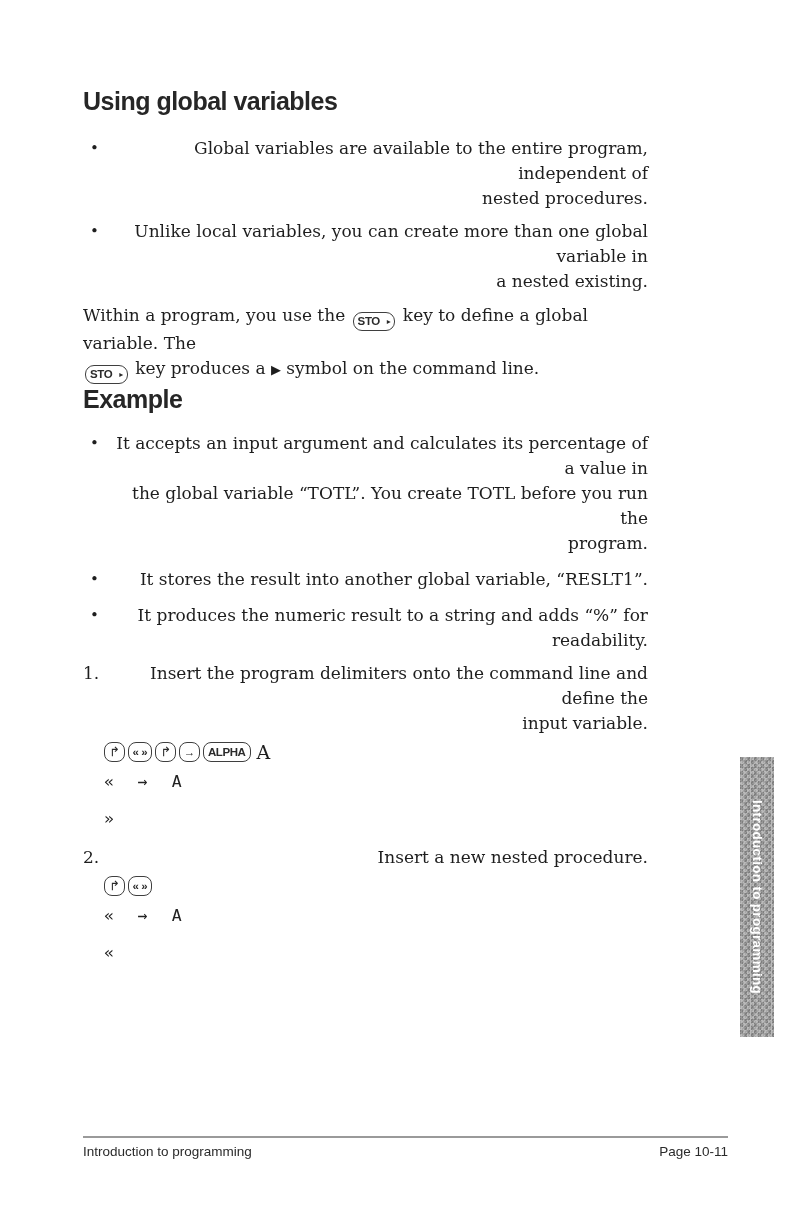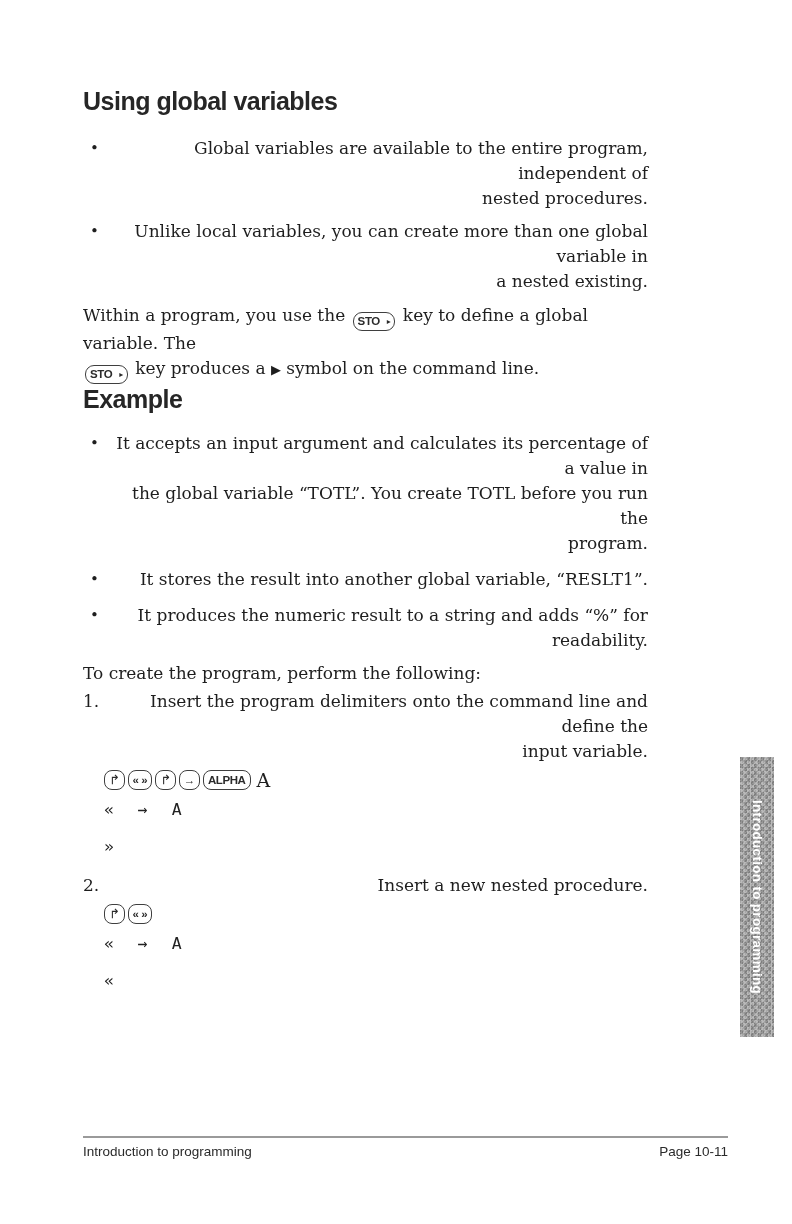--- a/index.html
+++ b/index.html
@@ -111,21 +111,20 @@
       <li style="margin-bottom:11px;">
         <span class="dot">•</span>
         <span class="litext">It stores the result into another global variable, “RESLT1”.</span>
       </li>
       <li>
         <span class="dot">•</span>
         <span class="litext">It produces the numeric result to a string and adds “%” for readability.</span>
       </li>
     </ul>
 
-    <p class="para mb3">To create the program, perform the following:</p>
 
     <div class="step">
       <div class="step-head">
         <span class="num">1.</span>
         <span class="litext">Insert the program delimiters onto the command line and define the
 input variable.</span>
       </div>
       <div class="keyrow">
         <span class="key key-shift">↱</span>
         <span class="key">« »</span>

